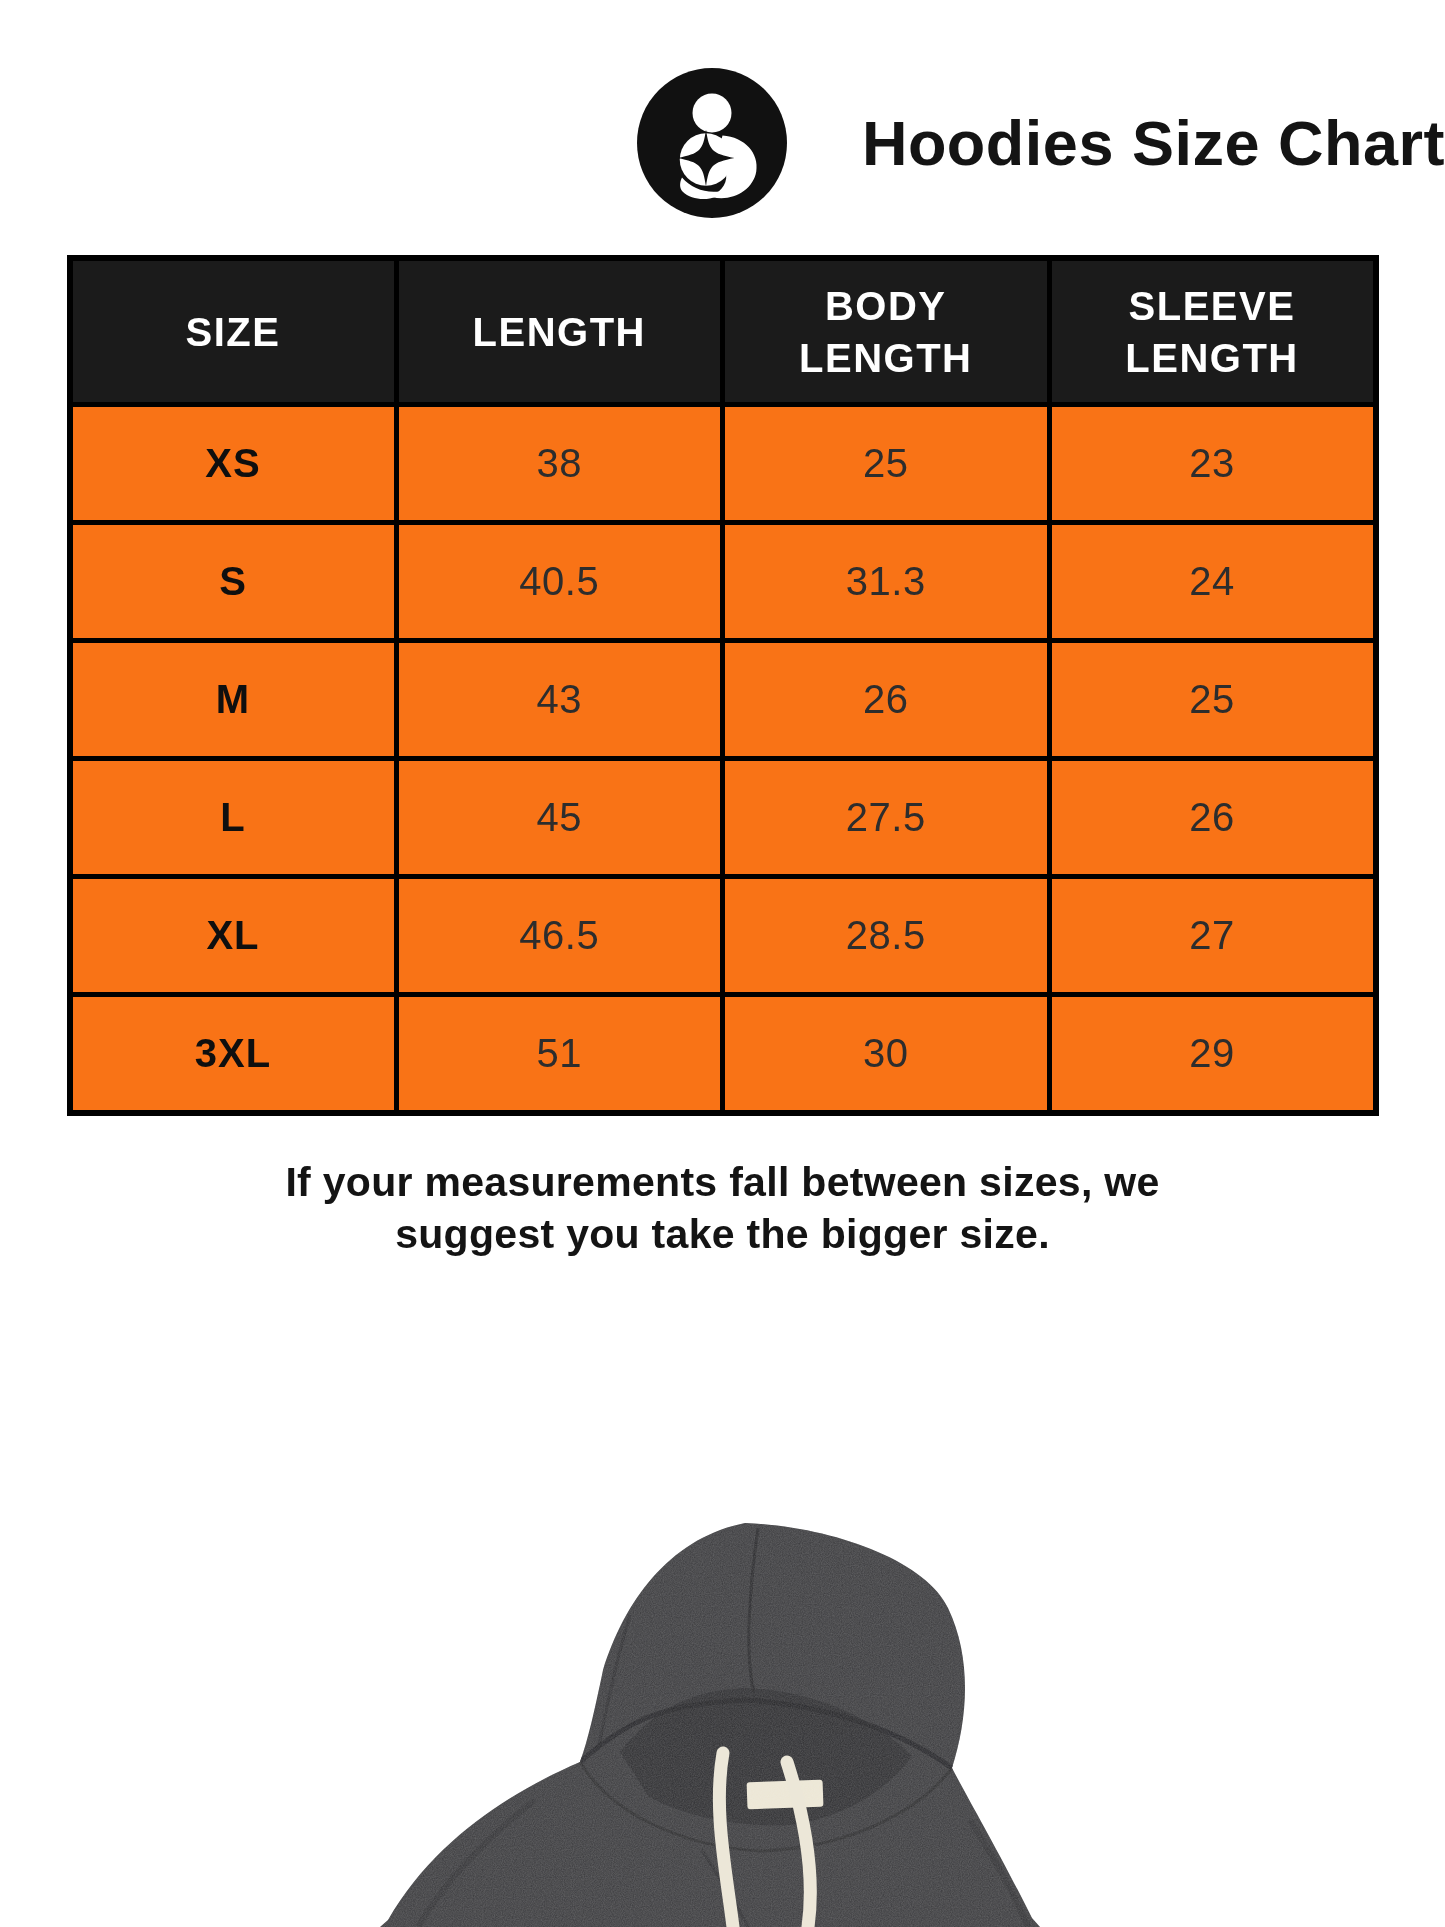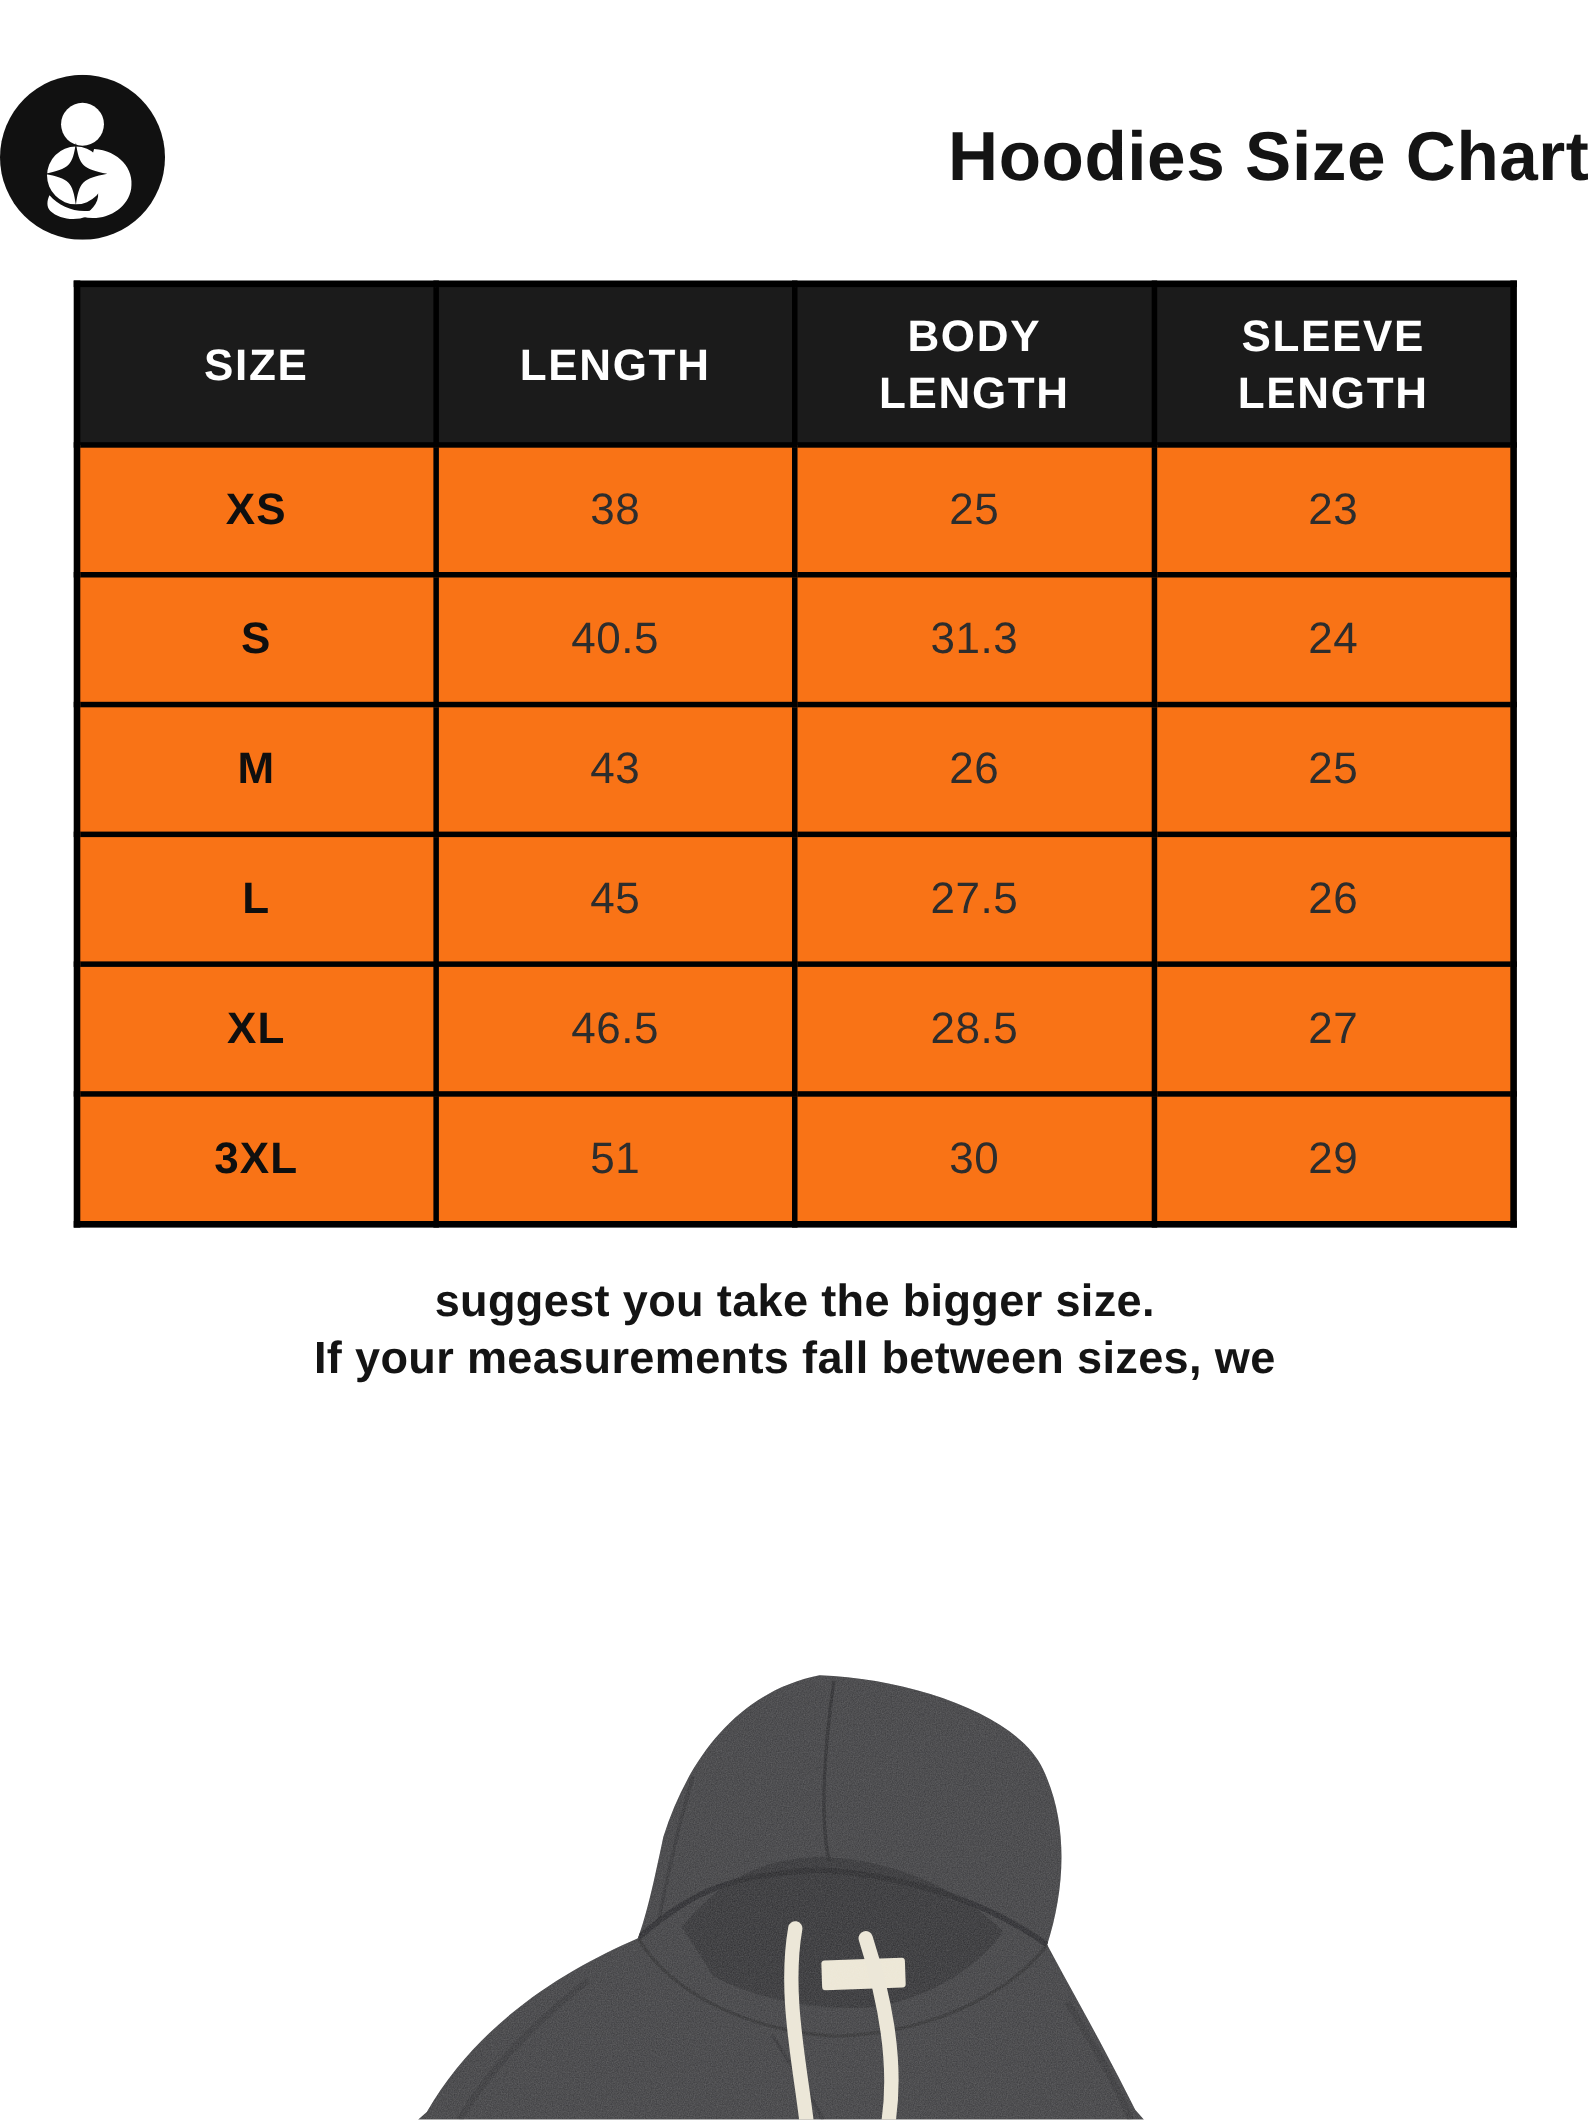--- a/index.html
+++ b/index.html
@@ -4,21 +4,21 @@
 <style>
   html,body{margin:0;padding:0;}
   body{
     width:1445px;height:1927px;position:relative;overflow:hidden;
     background:var(--page-bg,#fff);
     font-family:"Liberation Sans",sans-serif;
     -webkit-font-smoothing:antialiased;
   }
   
   .header{
-    display:flex;align-items:center;justify-content:space-between;
+    display:flex;align-items:center;justify-content:flex-end;
     gap:75px;padding-top:68px;
   }
   .logo{width:150px;height:150px;flex:0 0 auto;}
   .title{
     font-size:63px;font-weight:700;letter-spacing:.5px;
     color:var(--title-text,#141414);white-space:nowrap;
   }
   
   table.size-chart{
     width:1312px;margin:37px auto 1px;border-collapse:collapse;table-layout:fixed;
@@ -120,22 +120,22 @@
     <tr>
       <td class="size-col">3XL</td>
       <td>51</td>
       <td>30</td>
       <td>29</td>
     </tr>
   </tbody>
 </table>
 
 <div class="note">
+  <div>If your measurements fall between sizes, we</div>
   <div>suggest you take the bigger size.</div>
-  <div>If your measurements fall between sizes, we</div>
 </div>
 
 <div class="hoodie">
   <svg viewBox="0 0 760 407" aria-hidden="true">
     <defs>
       <path id="sil" d="M415,3
         C340,18 295,80 273,150
         C264,193 258,220 250,242
         C185,270 105,318 58,400 L50,407
         L710,407 L702,398

